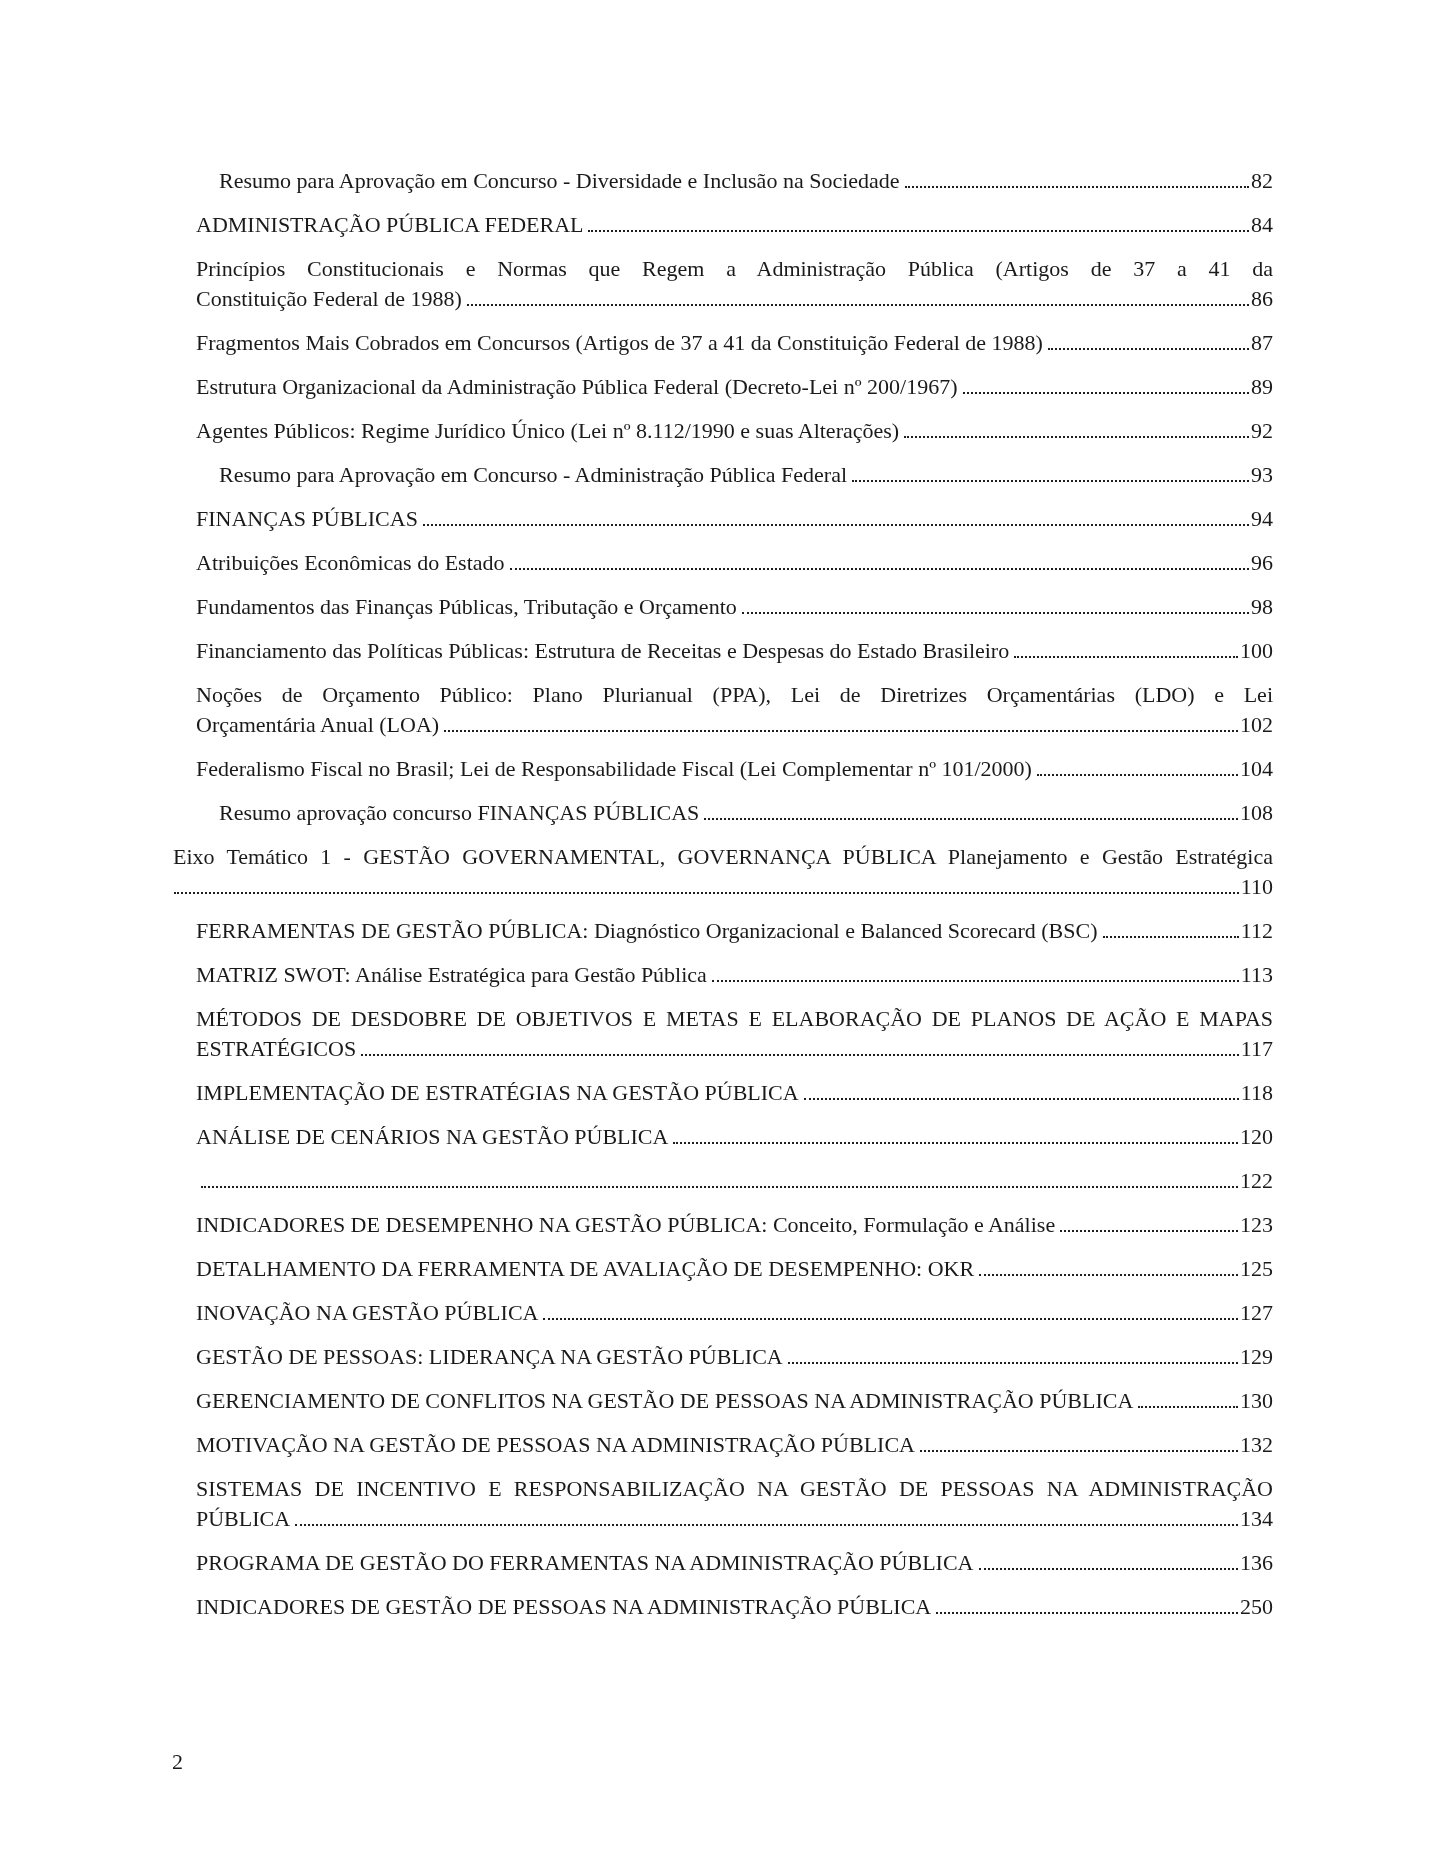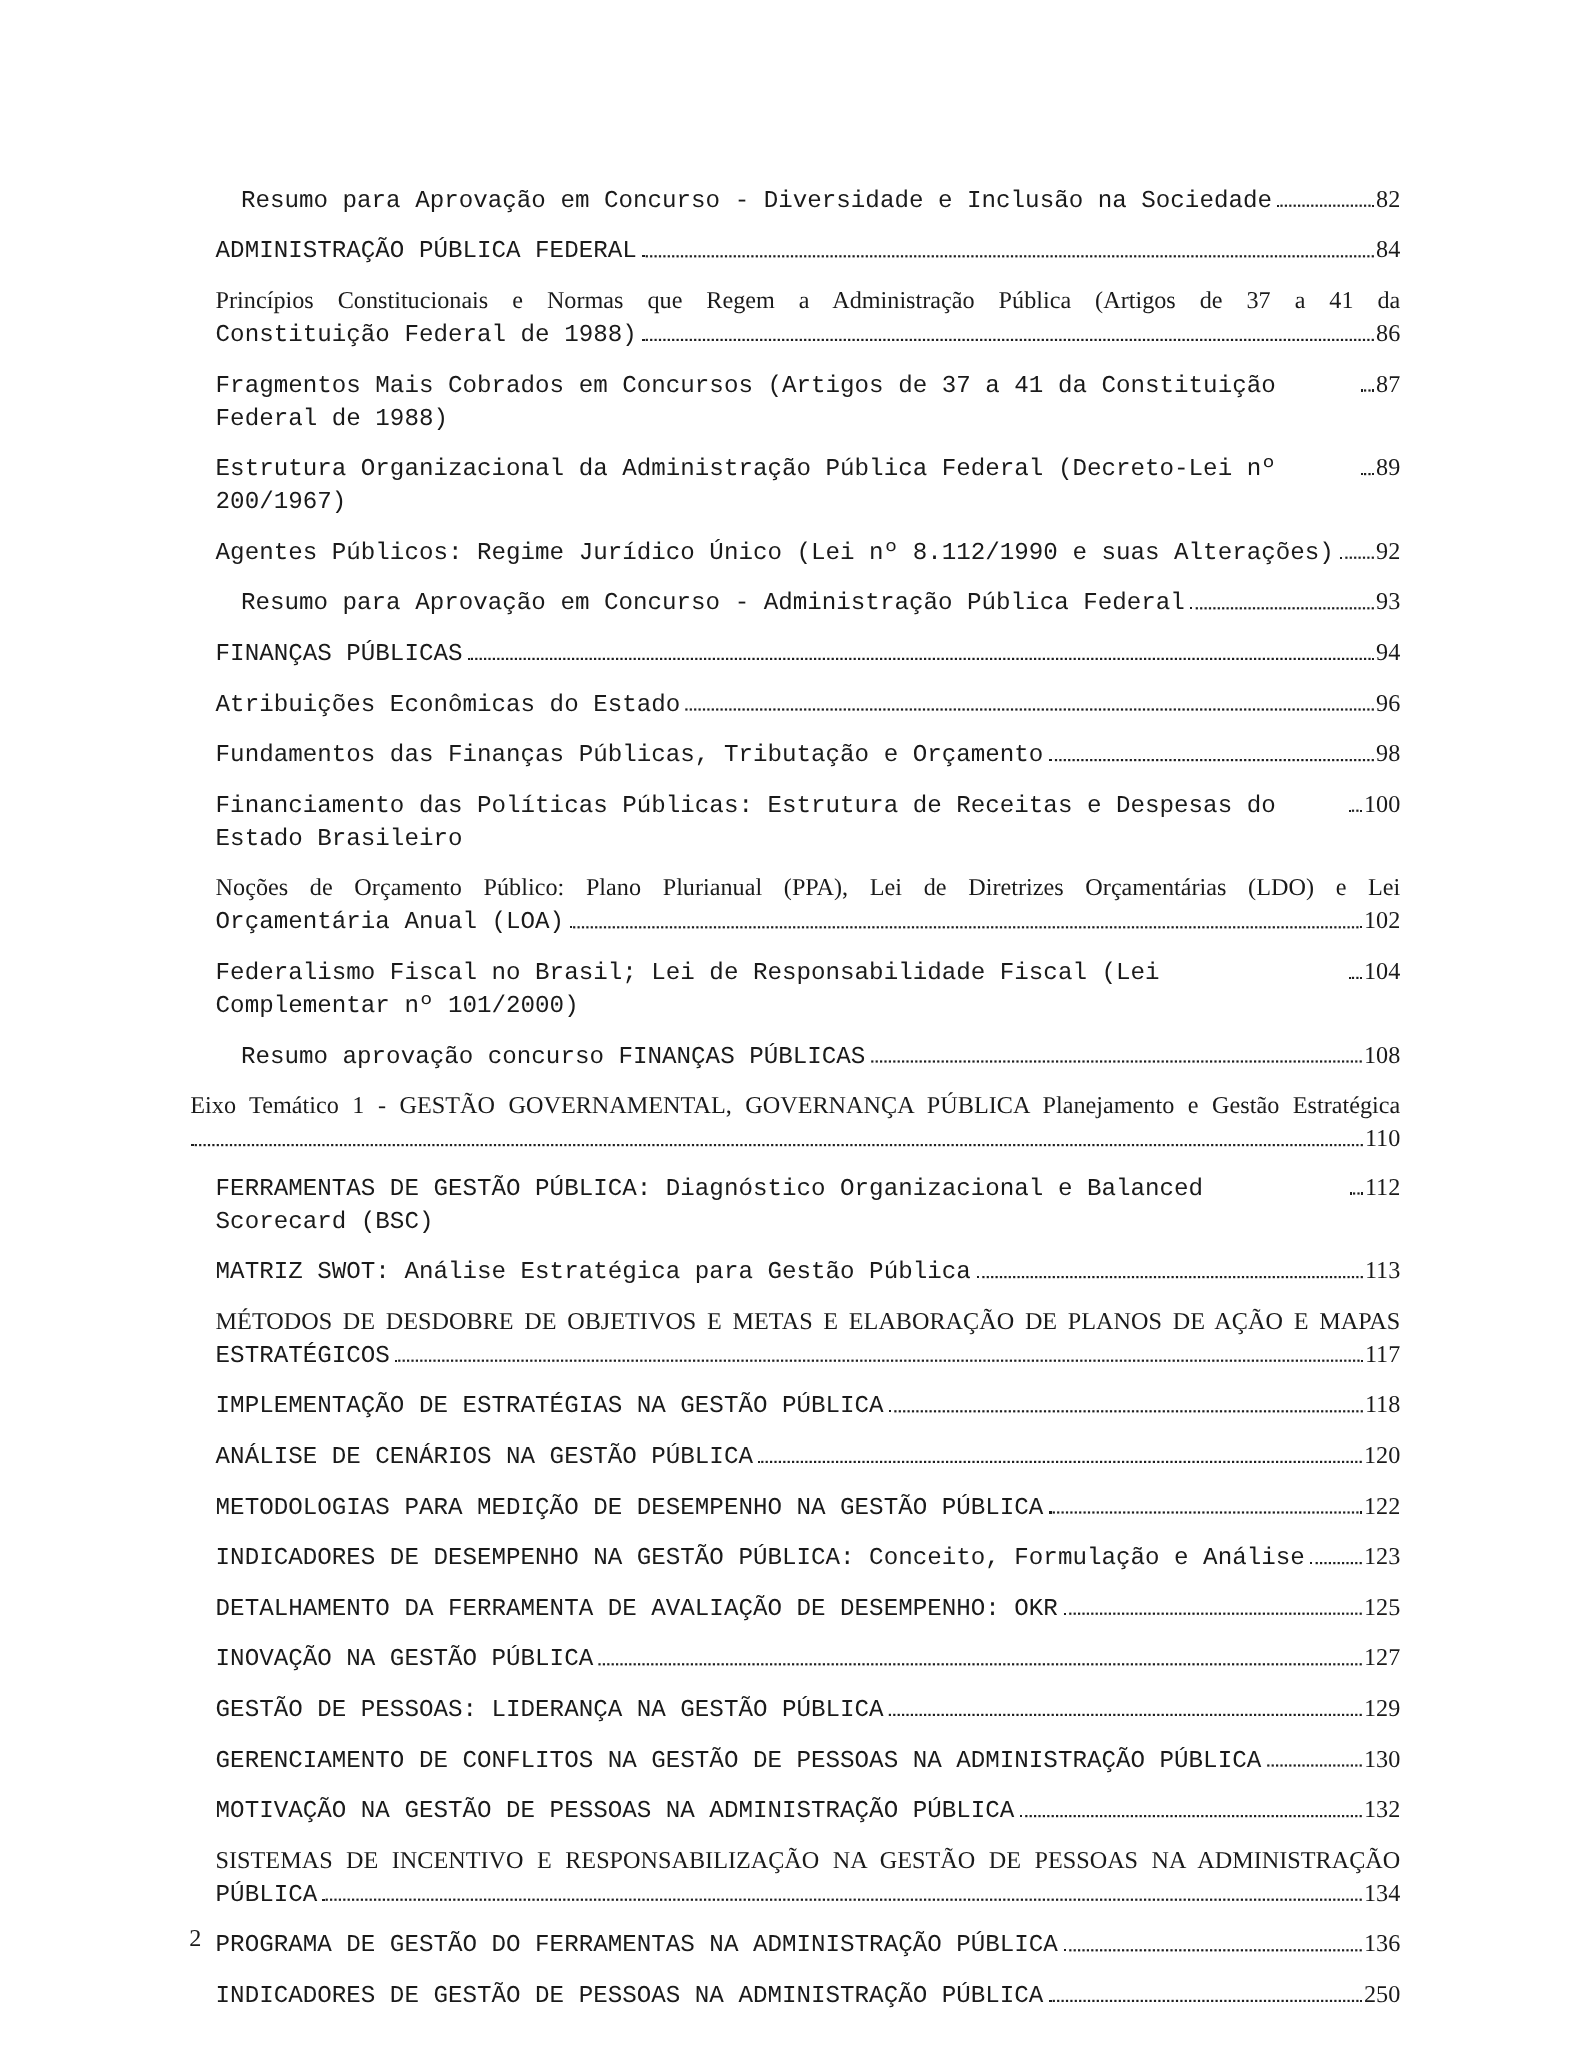--- a/index.html
+++ b/index.html
@@ -12,21 +12,21 @@
   .doc-page { position: absolute; inset: 0; background: #ffffff; }
   .toc {
     position: absolute; left: 173px; right: 172px; top: 166px;
     font-size: 22px; line-height: 30px;
   }
   .toc-entry { margin-bottom: 14px; }
   .toc-entry.level-1 { padding-left: 23px; }
   .toc-entry.level-2 { padding-left: 46px; }
   .toc-line1 { text-align: justify; text-align-last: justify; }
   .toc-row { display: flex; align-items: baseline; }
-  .toc-text { flex: 0 1 auto; font-family: Liberation Mono, monospace; }
+  .toc-text { flex: 0 1 auto; }
   .toc-dots {
     flex: 1 1 auto; min-width: 12px; height: 14px;
     margin: 0 2px 0 5px;
     border-bottom: 2.3px dotted #1e1e1e;
   }
   .toc-row.dots-only .toc-dots { margin-left: 1px; }
   .toc-page { flex: 0 0 auto; }
   .page-footer {
     position: absolute; left: 172px; top: 1747px;
     font-size: 22px; line-height: 30px;
@@ -175,21 +175,20 @@
       </div>
       <div class="toc-entry level-1">
         <div class="toc-row">
           <span class="toc-text">ANÁLISE DE CENÁRIOS NA GESTÃO PÚBLICA</span>
           <span class="toc-dots"></span>
           <span class="toc-page">120</span>
         </div>
       </div>
       <div class="toc-entry level-1">
         <div class="toc-row">
-          <span class="toc-text">METODOLOGIAS PARA MEDIÇÃO DE DESEMPENHO NA GESTÃO PÚBLICA</span>
           <span class="toc-dots"></span>
           <span class="toc-page">122</span>
         </div>
       </div>
       <div class="toc-entry level-1">
         <div class="toc-row">
           <span class="toc-text">INDICADORES DE DESEMPENHO NA GESTÃO PÚBLICA: Conceito, Formulação e Análise</span>
           <span class="toc-dots"></span>
           <span class="toc-page">123</span>
         </div>

